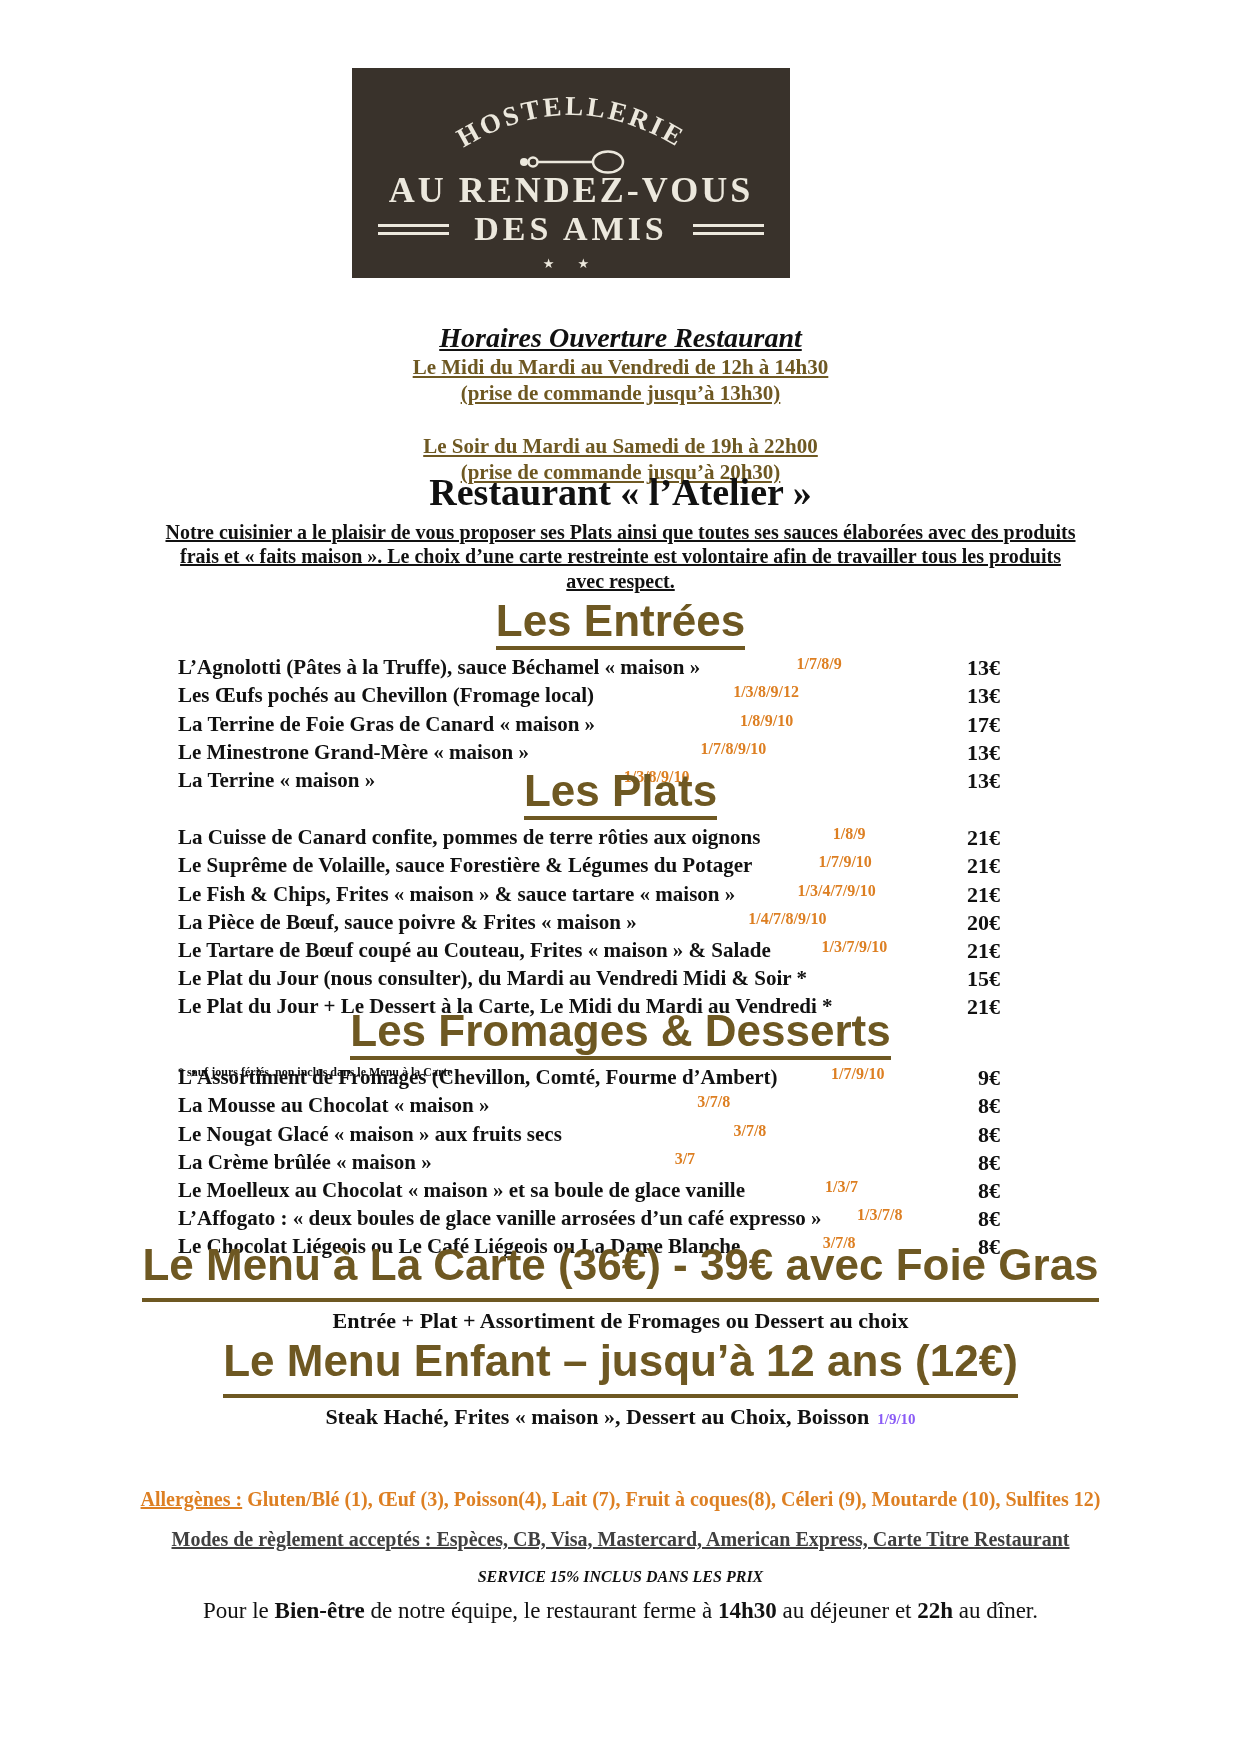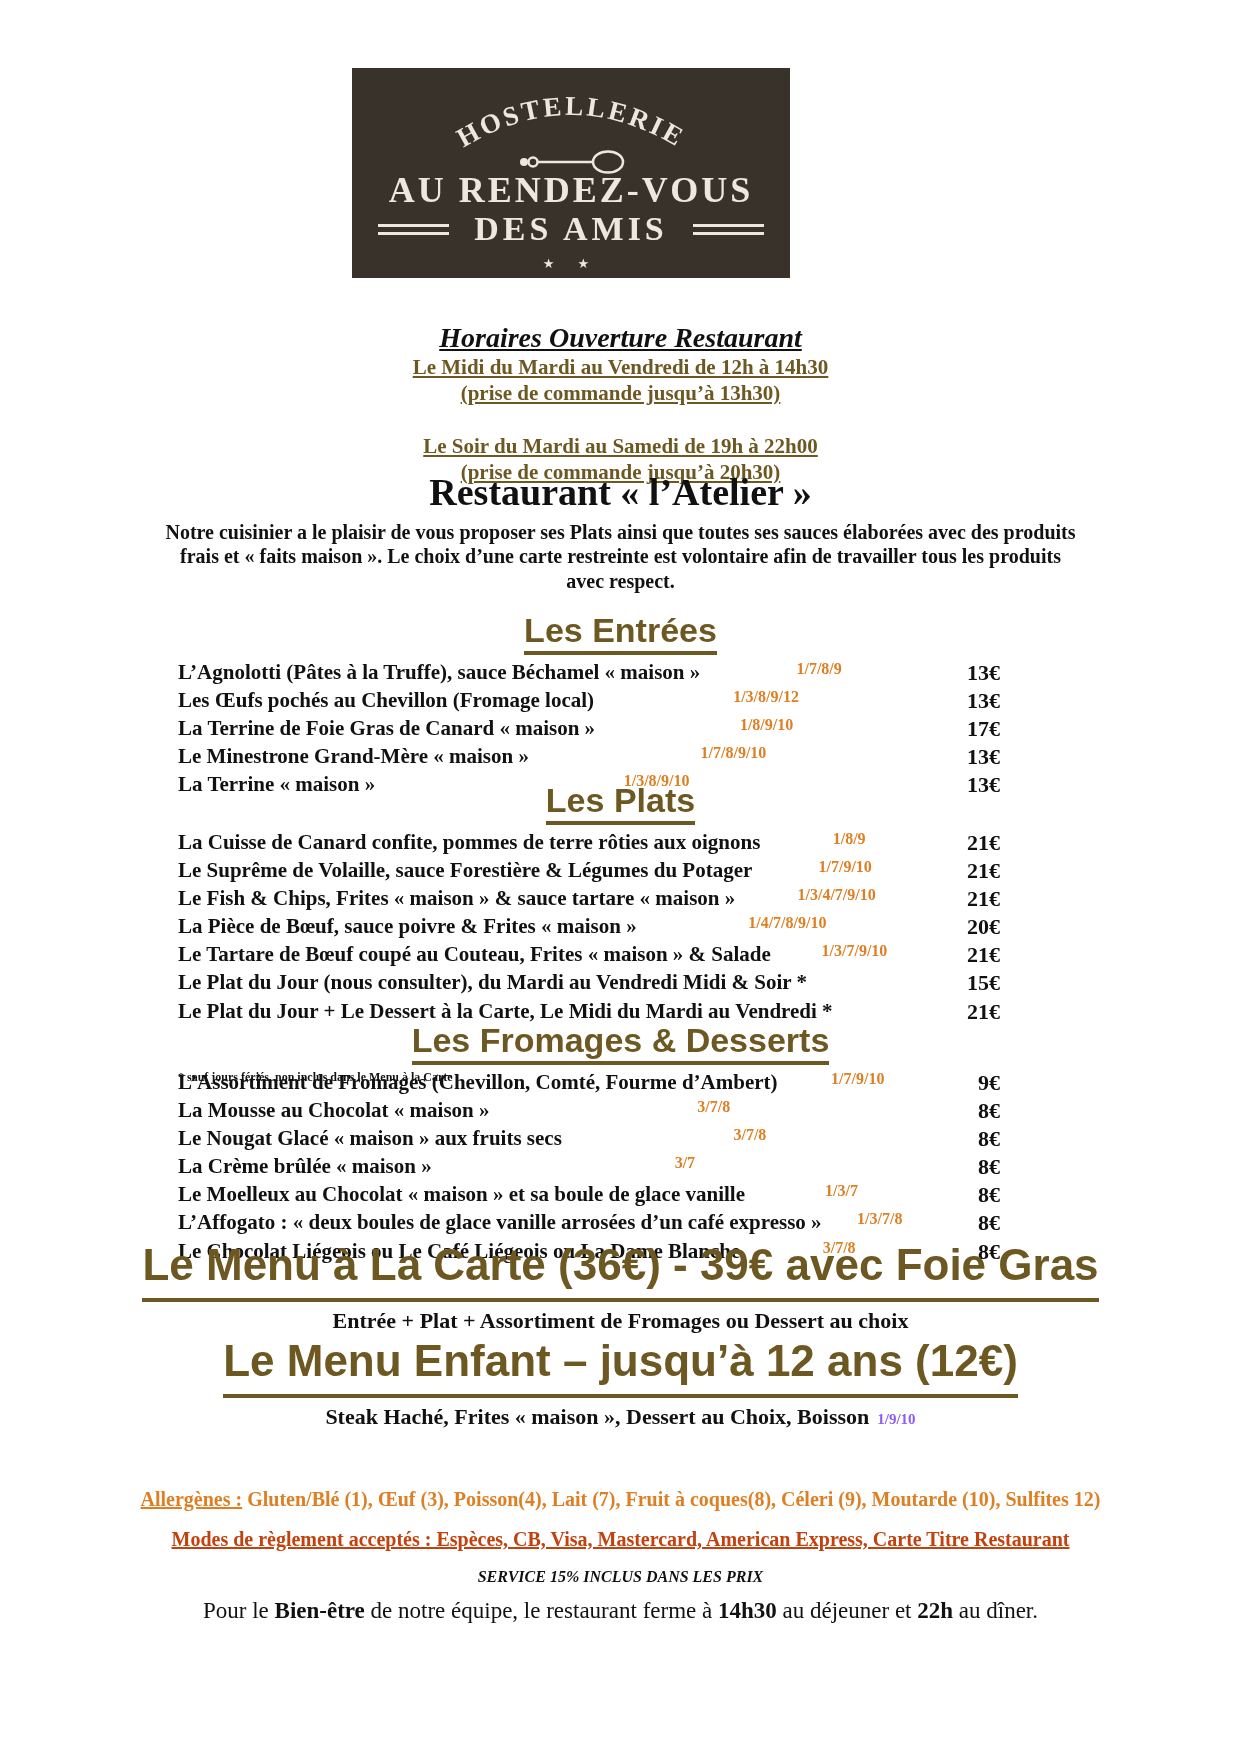--- a/index.html
+++ b/index.html
@@ -80,37 +80,37 @@
   
   .atelier { position: absolute; top: 470px; left: 0; width: 100%; text-align: center; }
   .atelier-title { font-size: 38px; font-weight: bold; color: #111111; }
   .atelier-intro {
     margin: 6px auto 0 auto;
     width: 920px;
     font-size: 20px;
     font-weight: bold;
     line-height: 1.22;
     color: #111111;
+    text-decoration: underline;
   }
 
   
   .section-heading {
     width: 100%;
     text-align: center;
     font-family: "Liberation Sans", sans-serif;
     font-weight: bold;
     color: #6e5822;
   }
   .section-heading .hd {
     display: inline-block;
-    font-size: 34px;
+    font-size: 44px;
     line-height: 1.05;
     border-bottom: 4px solid #6e5822;
     padding-bottom: 2px;
-    margin-top: 15px;
   }
 
   
   .menu-list { margin: 4px 0 0 178px; width: 822px; }
   .menu-row { display: flex; align-items: flex-start; line-height: 1.28; }
   .item-name {
     font-size: 21px;
     font-weight: bold;
     color: #111111;
     white-space: nowrap;
@@ -179,21 +179,21 @@
     font-weight: bold;
     color: #dd7f22;
     white-space: nowrap;
   }
   .allergens-line .lbl { text-decoration: underline; }
   .payment-line {
     position: absolute; top: 1528px; left: 0; width: 100%;
     text-align: center;
     font-size: 20px;
     font-weight: bold;
-    color: #c2410c;
+    color: #404040;
     text-decoration: underline;
   }
   .service-line {
     position: absolute; top: 1568px; left: 0; width: 100%;
     text-align: center;
     font-size: 16px;
     font-weight: bold;
     font-style: italic;
     color: #111111;
   }

